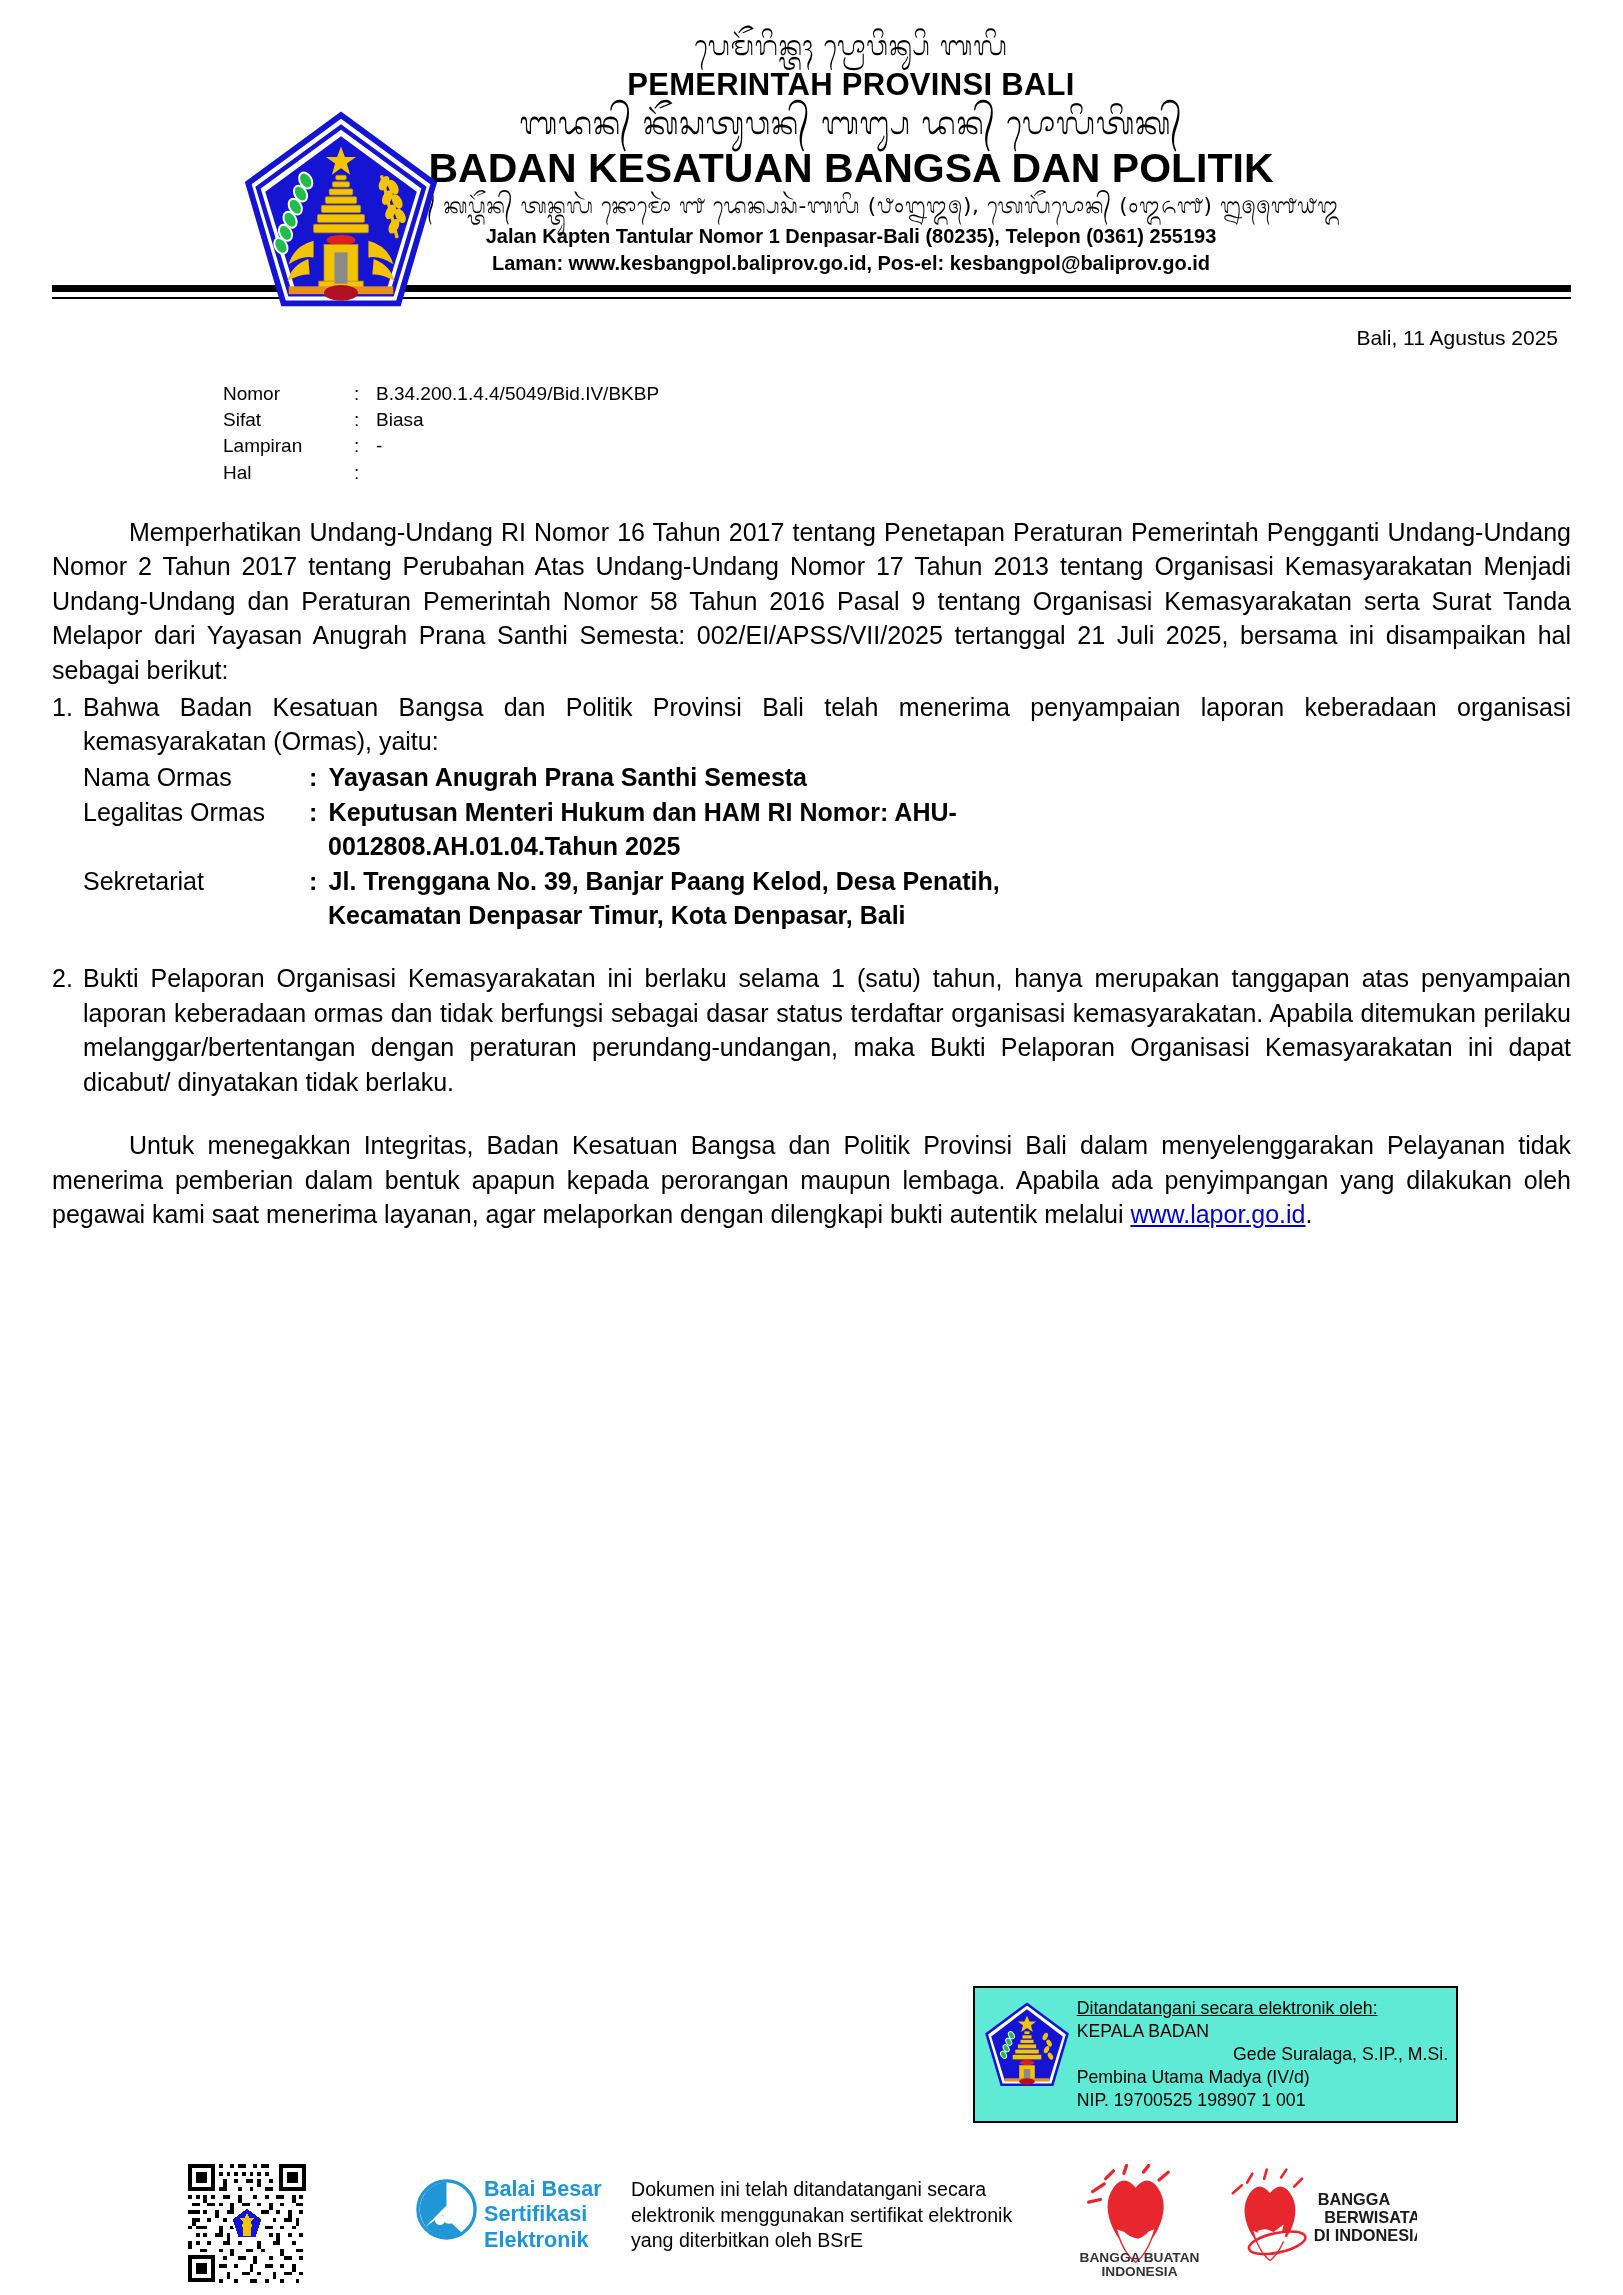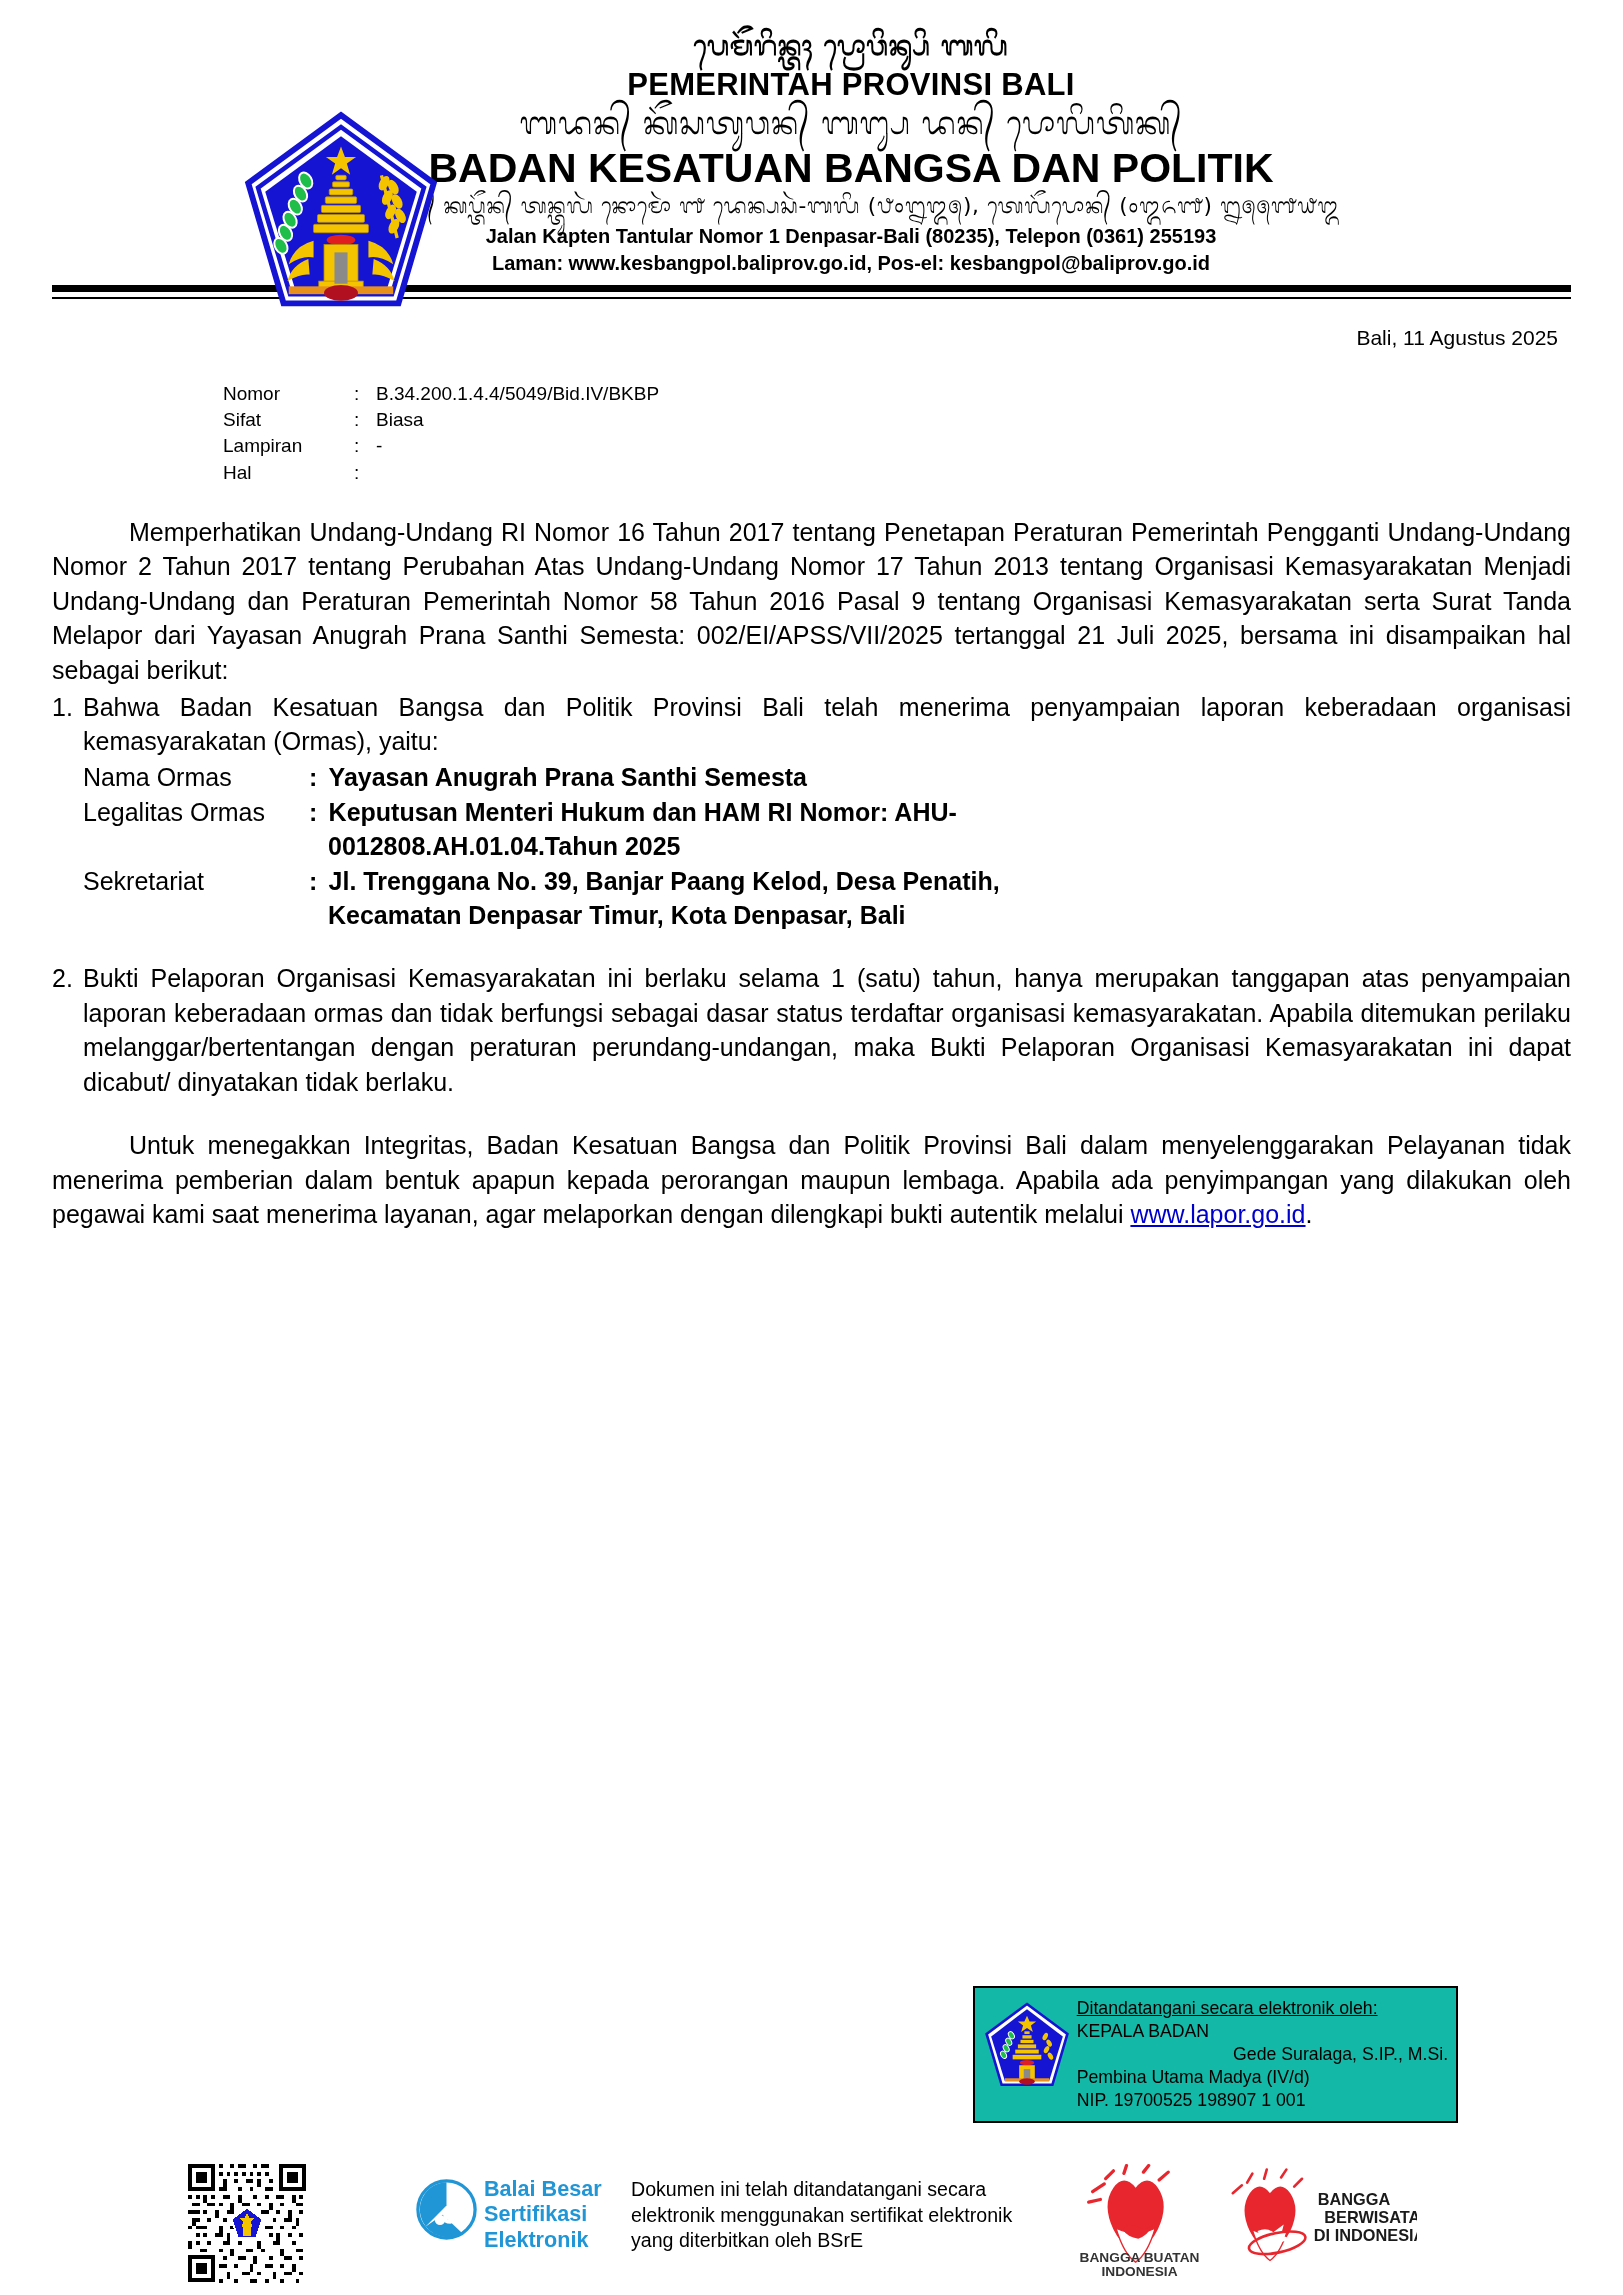--- a/index.html
+++ b/index.html
@@ -39,21 +39,21 @@
     margin-left: 79px;
   }
   .bali-script {
     font-family: "DejaVu Sans", sans-serif;
     font-size: 26px;
     line-height: 1.15;
     letter-spacing: 0.7px;
     white-space: nowrap;
     color: #000;
   }
-  .bali-script-1 { font-size: 27.5px; margin-bottom: 1.3px; font-weight: bold; }
+  .bali-script-1 { font-size: 27.5px; margin-bottom: 1.3px; }
   .lh-title-1 {
     font-size: 31px;
     font-weight: bold;
     letter-spacing: 0.3px;
     margin: 5.2px 0 2.6px 0;
     white-space: nowrap;
   }
   .bali-script-2 { font-size: 32px; margin: 2.6px 0 1.3px 0; }
   .lh-title-2 {
     font-size: 41px;
@@ -184,21 +184,21 @@
     position: absolute;
     left: 973px;
     top: 1986px;
     width: 485px;
   }
   .sig-box {
     border: 2px solid #000;
     display: flex;
     align-items: flex-start;
     padding: 9.2px 7.9px 9.2px 9.2px;
-    background: #14b8a6;
+    background: #5eead4;
   }
   .sig-emblem {
     flex: 0 0 86px;
     width: 86px;
     height: 92px;
     margin-right: 6.5px;
     margin-top: 3.9px;
   }
   .sig-lines {
     flex: 1 1 auto;

